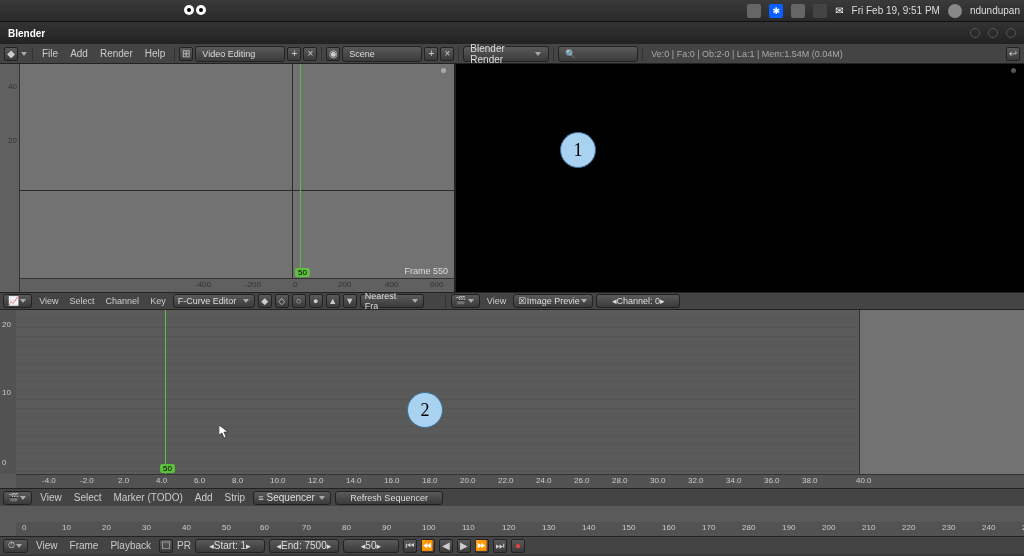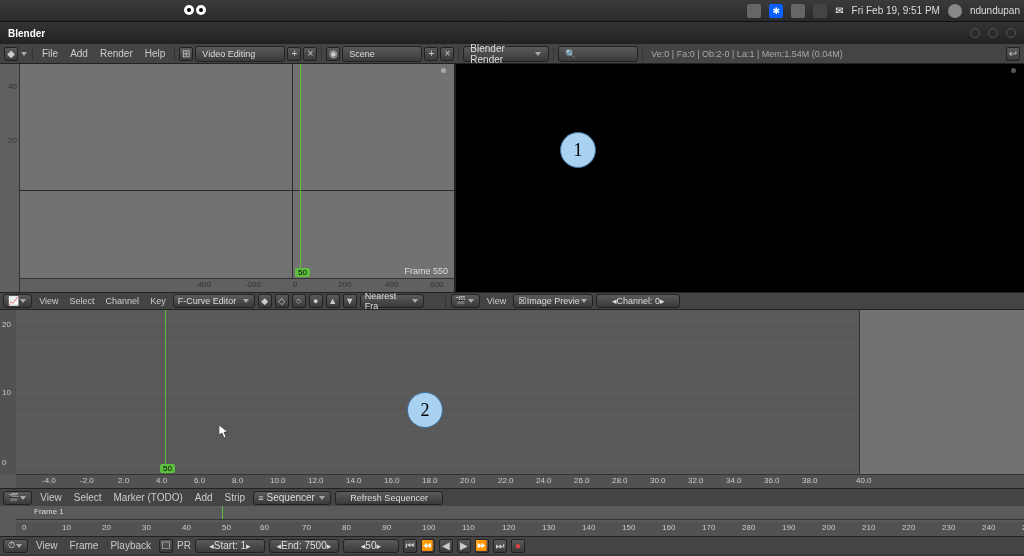--- a/index.html
+++ b/index.html
@@ -231,24 +231,20 @@
   <span style="padding:0 4px">View</span>
   <span style="padding:0 4px">Select</span>
   <span style="padding:0 4px">Marker (TODO)</span>
   <span style="padding:0 4px">Add</span>
   <span style="padding:0 4px">Strip</span>
   <span class="small-btn" style="width:78px;justify-content:space-between">≡ <span>Sequencer</span><span class="arrow down"></span></span>
   <span class="small-btn" style="width:108px;justify-content:center;background:linear-gradient(#5a5a5a,#3a3a3a)">Refresh Sequencer</span>
 </div>
 
 <div class="timeline-area">
-  <div class="timeline-track">
-    <span class="frame-lbl">Frame 1</span>
-    <div class="tl-playhead" style="left:206px"></div>
-  </div>
   <div class="timeline-ruler">
       <span class="tl-tick" style="left: 6px;">0</span>
       <span class="tl-tick" style="left: 46px;">10</span>
       <span class="tl-tick" style="left: 86px;">20</span>
       <span class="tl-tick" style="left: 126px;">30</span>
       <span class="tl-tick" style="left: 166px;">40</span>
       <span class="tl-tick" style="left: 206px;">50</span>
       <span class="tl-tick" style="left: 236px; padding-left: 8px;">60</span>
       <span class="tl-tick" style="left: 286px;">70</span>
       <span class="tl-tick" style="left: 326px;">80</span>

